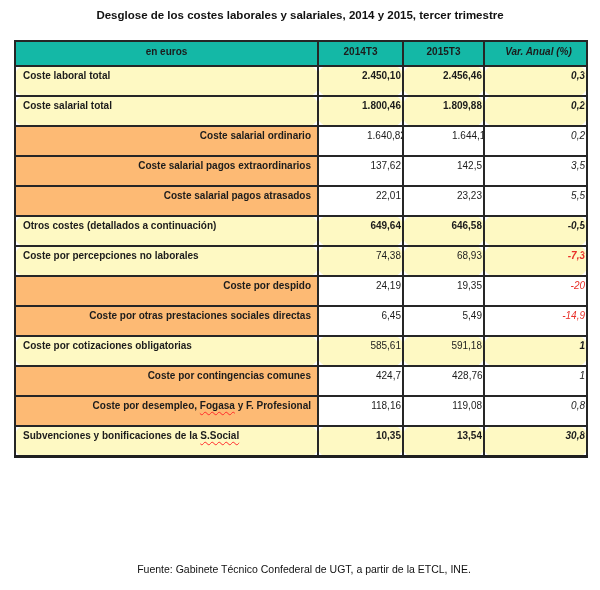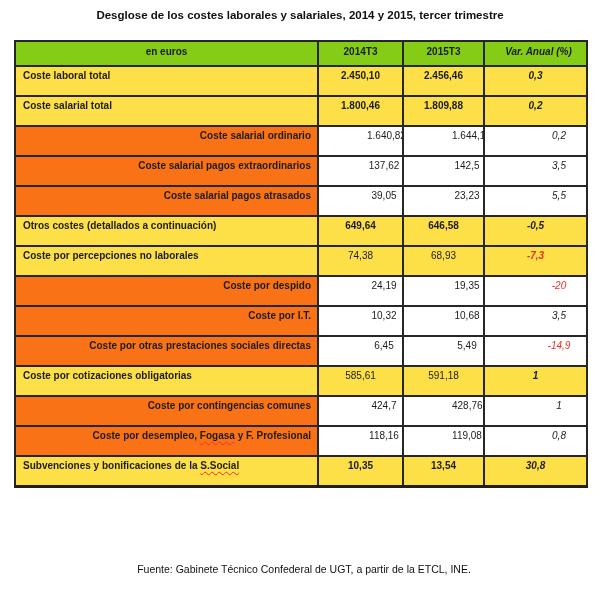--- a/index.html
+++ b/index.html
@@ -24,32 +24,32 @@
   col.c-2014  { width:85px; }
   col.c-2015  { width:81px; }
   col.c-var   { width:103px; }
 
   th, td {
     border:2px solid #262626;
     font-size:10px; color:#1c1c1c;
     vertical-align:top; overflow:hidden; white-space:nowrap;
   }
   thead th {
-    background:#84cc16; height:18px; padding-top:4px;
+    background:#14b8a6; height:18px; padding-top:4px;
     font-weight:bold; text-align:center;
   }
   thead th.h-var { font-style:italic;padding-left:7px; }
 
   tbody td { height:24px; }
   td.label { text-align:left; font-weight:bold; padding:3px 6px 0 7px; }
-  td.val, td.var { text-align:center; padding-top:3px; }
+  td.val, td.var { text-align:right; padding-top:3px; }
 
-  tr.section td { background:#fde047; }
+  tr.section td { background:#fef9c3;border-radius:10px; }
   tr.section td.label { text-align:left; }
-  tr.sub td.label { background:#f97316; text-align:right; }
+  tr.sub td.label { background:#fdba74; text-align:right; }
   tr.sub td.val, tr.sub td.var { background:#ffffff;padding-left:48px; }
 
   td.var { font-style:italic; }
   tr.section td.var { font-weight:bold; }
   tr.boldvals td.val { font-weight:bold; }
   .red { color:#e8312a; }
 
   .squiggle {
     text-decoration:underline;
     text-decoration-style:wavy;
@@ -105,47 +105,41 @@
           <td class="var">0,2</td>
         </tr>
         <tr class="sub">
           <td class="label">Coste salarial pagos extraordinarios</td>
           <td class="val">137,62</td>
           <td class="val">142,5</td>
           <td class="var">3,5</td>
         </tr>
         <tr class="sub">
           <td class="label">Coste salarial pagos atrasados</td>
-          <td class="val">39,05</td>
+          <td class="val">22,01</td>
           <td class="val">23,23</td>
           <td class="var">5,5</td>
         </tr>
         <tr class="section boldvals">
           <td class="label">Otros costes (detallados a continuación)</td>
           <td class="val">649,64</td>
           <td class="val">646,58</td>
           <td class="var">-0,5</td>
         </tr>
         <tr class="section">
           <td class="label">Coste por percepciones no laborales</td>
           <td class="val">74,38</td>
           <td class="val">68,93</td>
           <td class="var red">-7,3</td>
         </tr>
         <tr class="sub">
           <td class="label">Coste por despido</td>
           <td class="val">24,19</td>
           <td class="val">19,35</td>
           <td class="var red">-20</td>
-        </tr>
-        <tr class="sub">
-          <td class="label">Coste por I.T.</td>
-          <td class="val">10,32</td>
-          <td class="val">10,68</td>
-          <td class="var">3,5</td>
         </tr>
         <tr class="sub">
           <td class="label">Coste por otras prestaciones sociales directas</td>
           <td class="val">6,45</td>
           <td class="val">5,49</td>
           <td class="var red">-14,9</td>
         </tr>
         <tr class="section">
           <td class="label">Coste por cotizaciones obligatorias</td>
           <td class="val">585,61</td>

